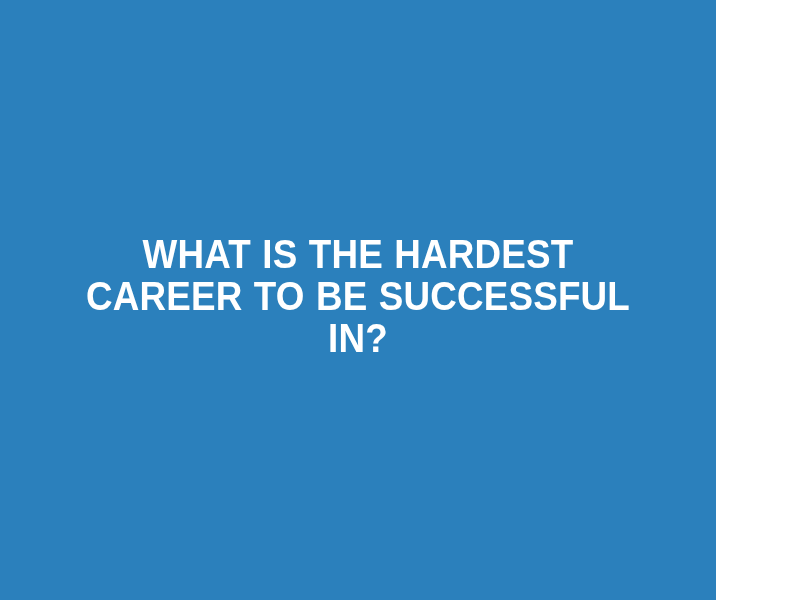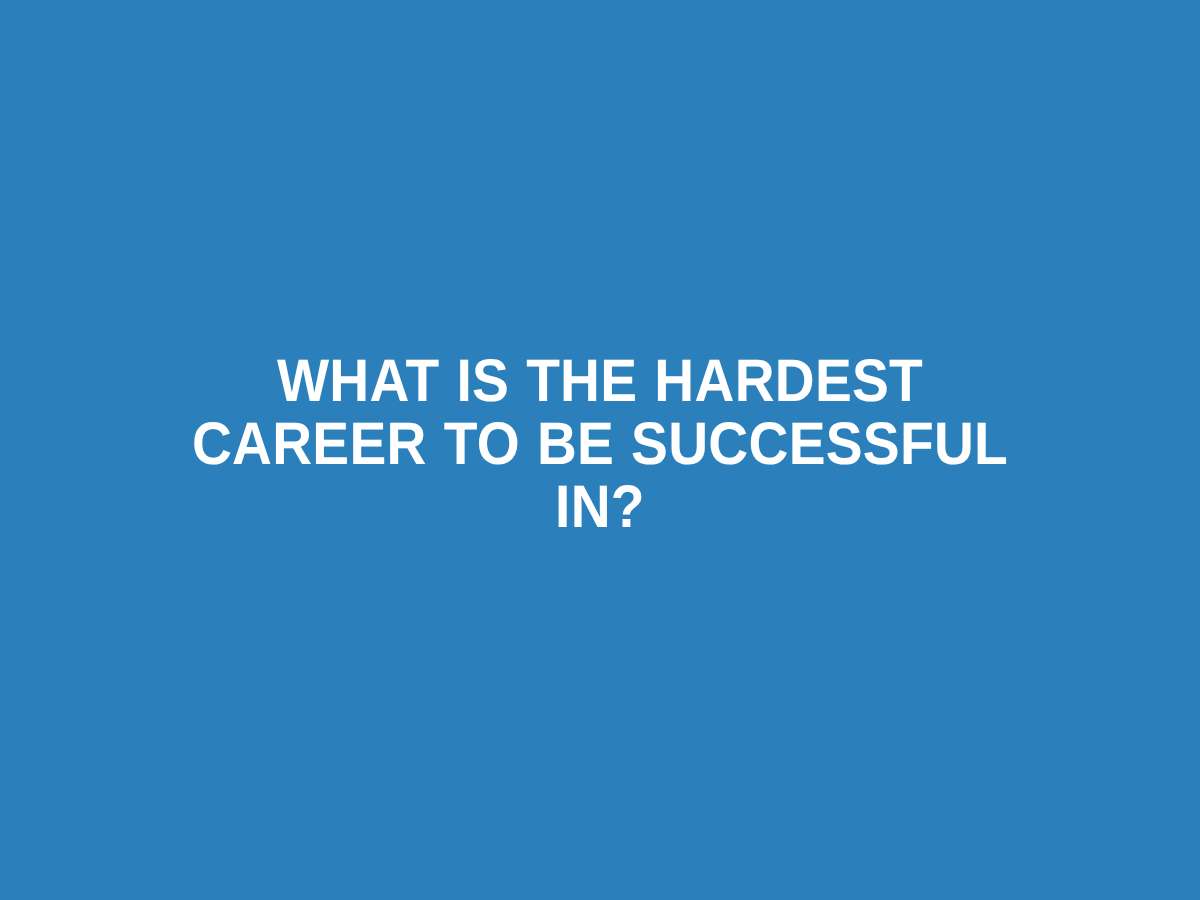--- a/index.html
+++ b/index.html
@@ -12,21 +12,21 @@
     width: 800px;
     height: 600px;
     overflow: hidden;
     font-family: "Liberation Sans", "DejaVu Sans", sans-serif;
   }
 
   
   .featured-card {
     position: relative;
     box-sizing: border-box;
-    width: 800px;
+    width: 716px;
     height: 600px;
     background-color: #2b80bc;
     display: flex;
     align-items: center;
     justify-content: center;
   }
 
   
   .headline-block {
     width: 660px;

